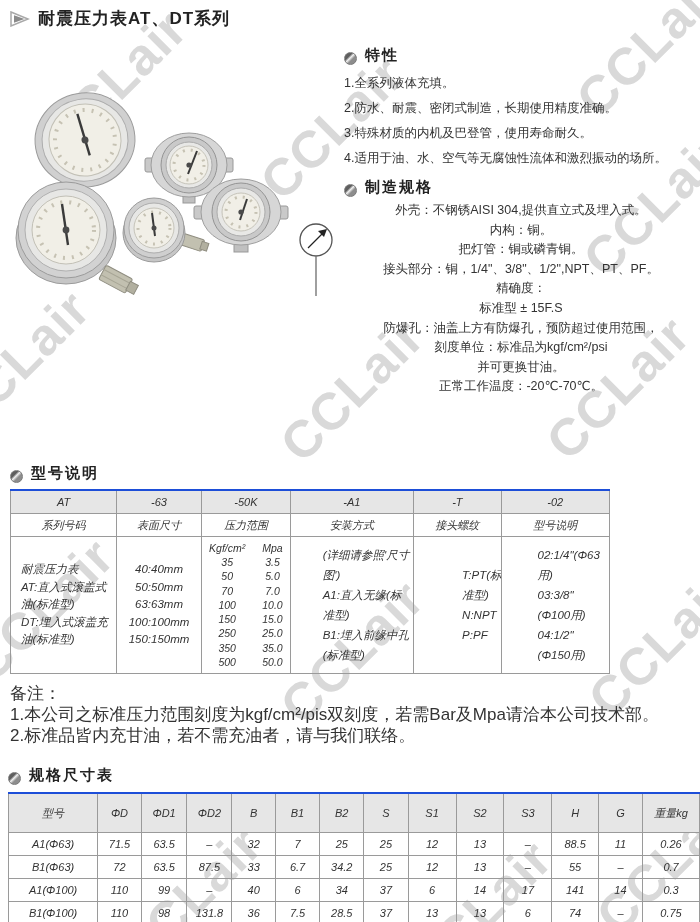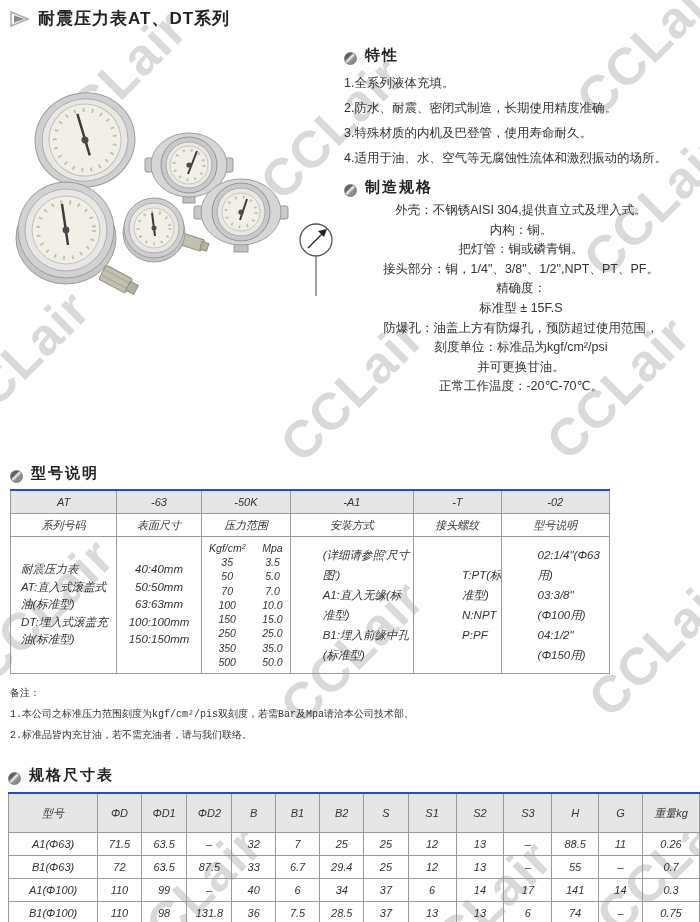--- a/index.html
+++ b/index.html
@@ -33,21 +33,21 @@
   .model-sec .tbl{margin-top:6px;}
   .model-tbl tr.r1 td{height:20px;}
   .model-tbl tr.r2 td{height:20px;}
   .model-tbl tr.body td{height:134px;vertical-align:middle;font-size:11.5px;}
   .cell-lines div{line-height:17.5px;}
   .mount-lines div{line-height:20px;margin-left:24px;}
   .pl10{padding-left:10px !important;}
   .pcols{display:flex;justify-content:center;gap:17px;text-align:center;}
   .pcol div{font-size:10.5px;line-height:14.2px;}
   
-  .notes{position:absolute;left:10px;top:683px;width:685px;font-size:10px;color:#333;line-height:21px;font-family:Liberation Mono, monospace;}
+  .notes{position:absolute;left:10px;top:683px;width:685px;font-size:17px;color:#333;line-height:21px;}
   
   .dims-sec{position:absolute;left:8px;top:766px;width:692px;}
   .dims-sec .tbl{margin-top:7px;}
   .dims-tbl tr.hdr-row td{height:36px;}
   .dims-tbl tr.data td{height:20px;}
   .gauges{position:absolute;left:0;top:58px;}
 </style>
 </head>
 <body>
 
@@ -336,21 +336,21 @@
           <td>11</td>
           <td>0.26</td>
         </tr>
         <tr class="data">
           <td>B1(Φ63)</td>
           <td>72</td>
           <td>63.5</td>
           <td>87.5</td>
           <td>33</td>
           <td>6.7</td>
-          <td>29.4</td>
+          <td>34.2</td>
           <td>25</td>
           <td>12</td>
           <td>13</td>
           <td>–</td>
           <td>55</td>
           <td>–</td>
           <td>0.7</td>
         </tr>
         <tr class="data">
           <td>A1(Φ100)</td>

